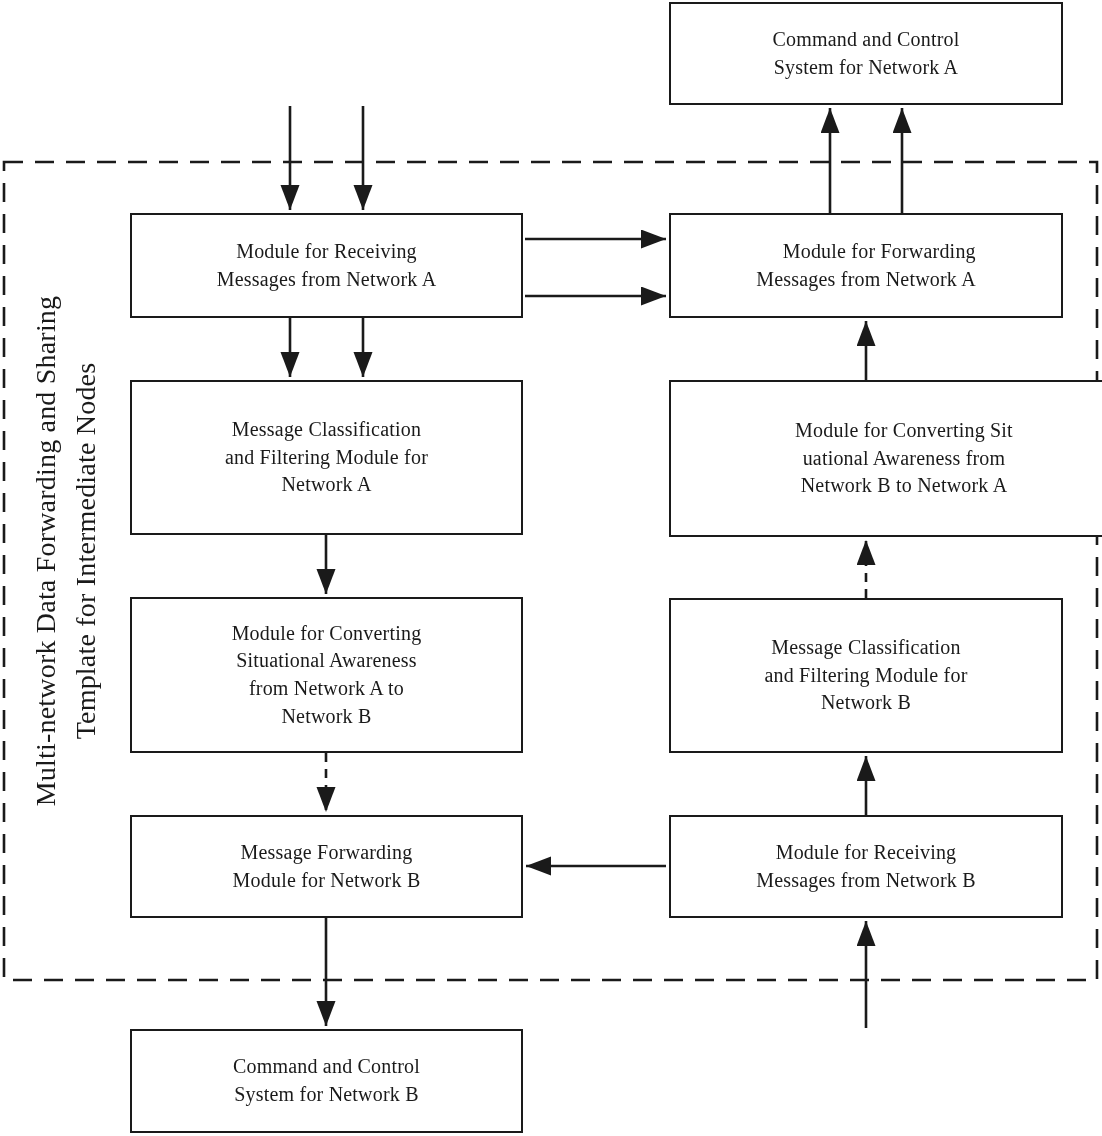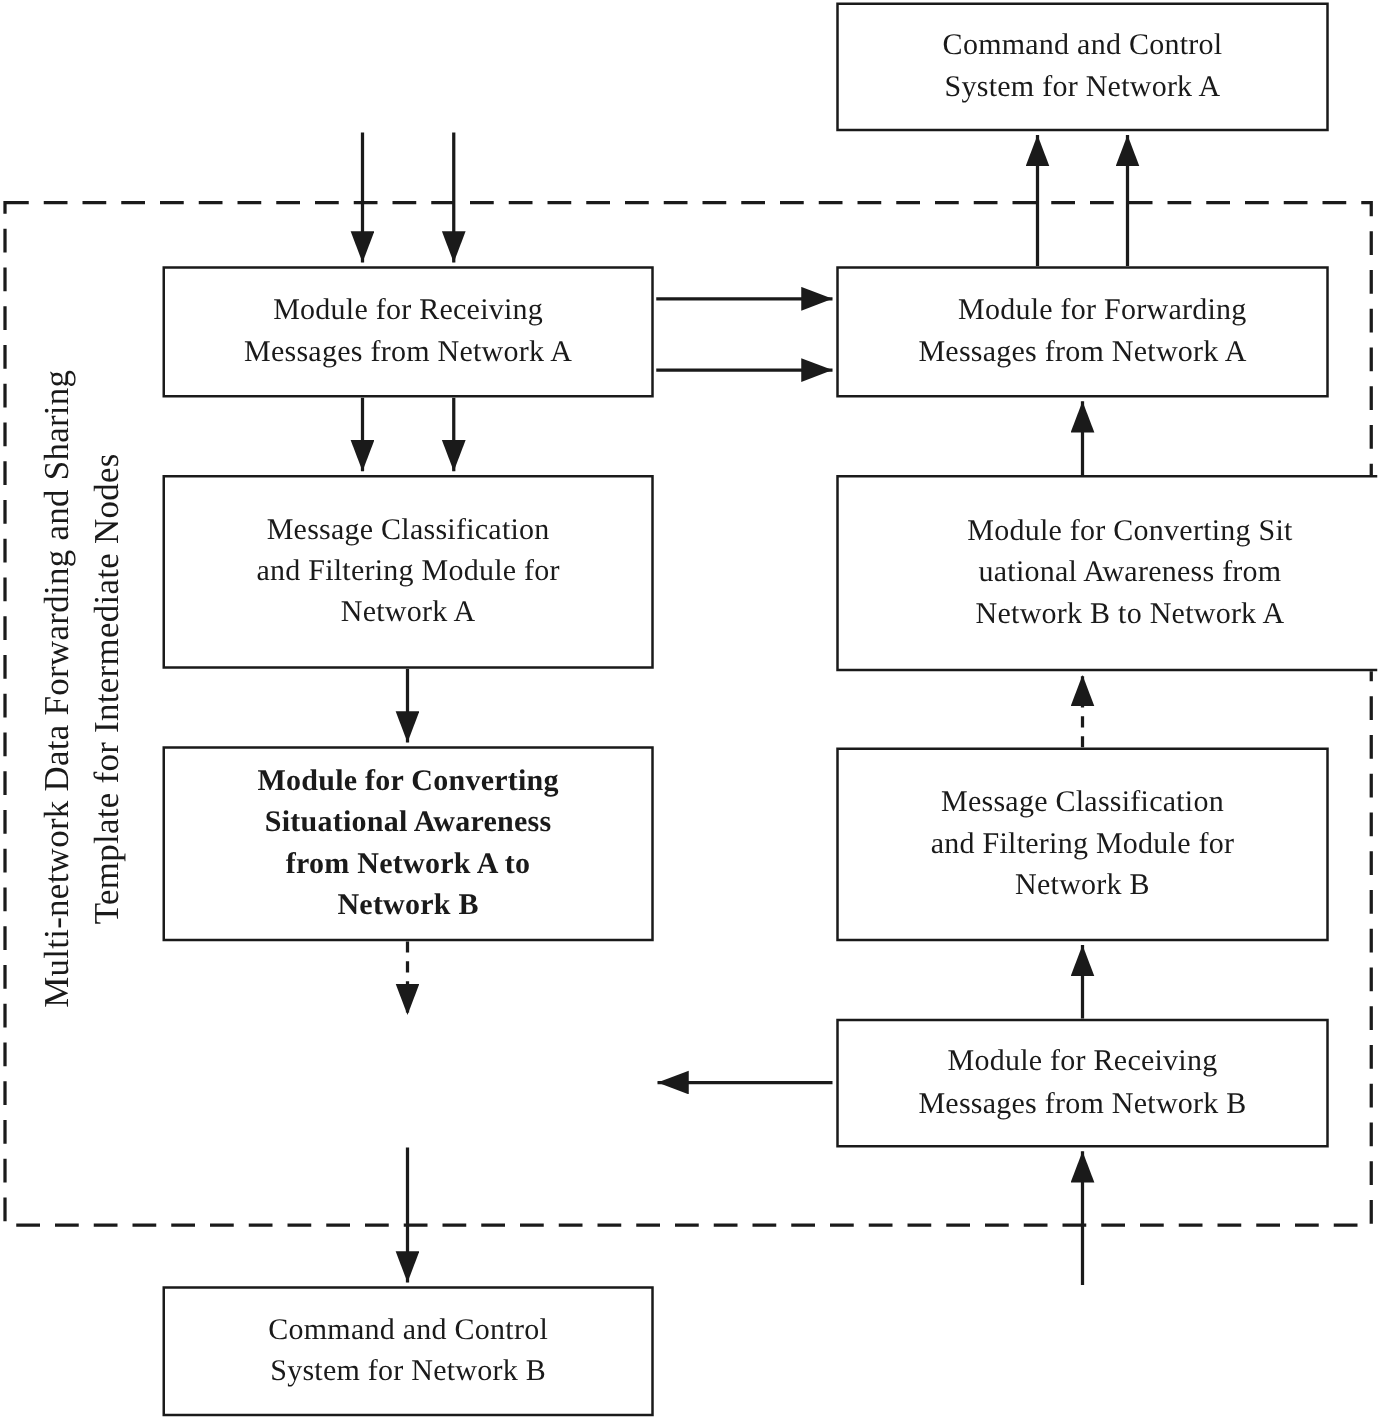--- a/index.html
+++ b/index.html
@@ -23,21 +23,21 @@
     border: 2.5px solid #1a1a1a;
     background: #ffffff;
     display: flex;
     align-items: center;
     justify-content: center;
     text-align: center;
   }
   .lbl {
     display: block;
     white-space: pre-line;
-    font-size: 24px;
+    font-size: 20px;
     line-height: 1.38;
     letter-spacing: 0.2px;
   }
   .side-label {
     position: absolute;
     left: 66px;
     top: 551px;
     width: 690px;
     transform: translate(-50%, -50%) rotate(-90deg);
     text-align: center;
@@ -115,33 +115,37 @@
 and Filtering Module for
 Network A</span>
   </div>
 
   <div class="node" style="left:669px; top:380px; width:470px; height:157px;">
     <span class="lbl">Module for Converting Sit
 uational Awareness from
 Network B to Network A</span>
   </div>
 
-  <div class="node" style="left:130px; top:597px; width:393px; height:156px;font-weight:bold;">
+  <div class="node" style="left:130px; top:597px; width:393px; height:156px;">
     <span class="lbl">Module for Converting
 Situational Awareness
 from Network A to
 Network B</span>
   </div>
 
   <div class="node" style="left:669px; top:598px; width:394px; height:155px;">
     <span class="lbl">Message Classification
 and Filtering Module for
 Network B</span>
   </div>
 
+  <div class="node" style="left:130px; top:815px; width:393px; height:103px;">
+    <span class="lbl">Message Forwarding
+Module for Network B</span>
+  </div>
 
   <div class="node" style="left:669px; top:815px; width:394px; height:103px;">
     <span class="lbl">Module for Receiving
 Messages from Network B</span>
   </div>
 
   <div class="node" style="left:130px; top:1029px; width:393px; height:104px;">
     <span class="lbl">Command and Control
 System for Network B</span>
   </div>

